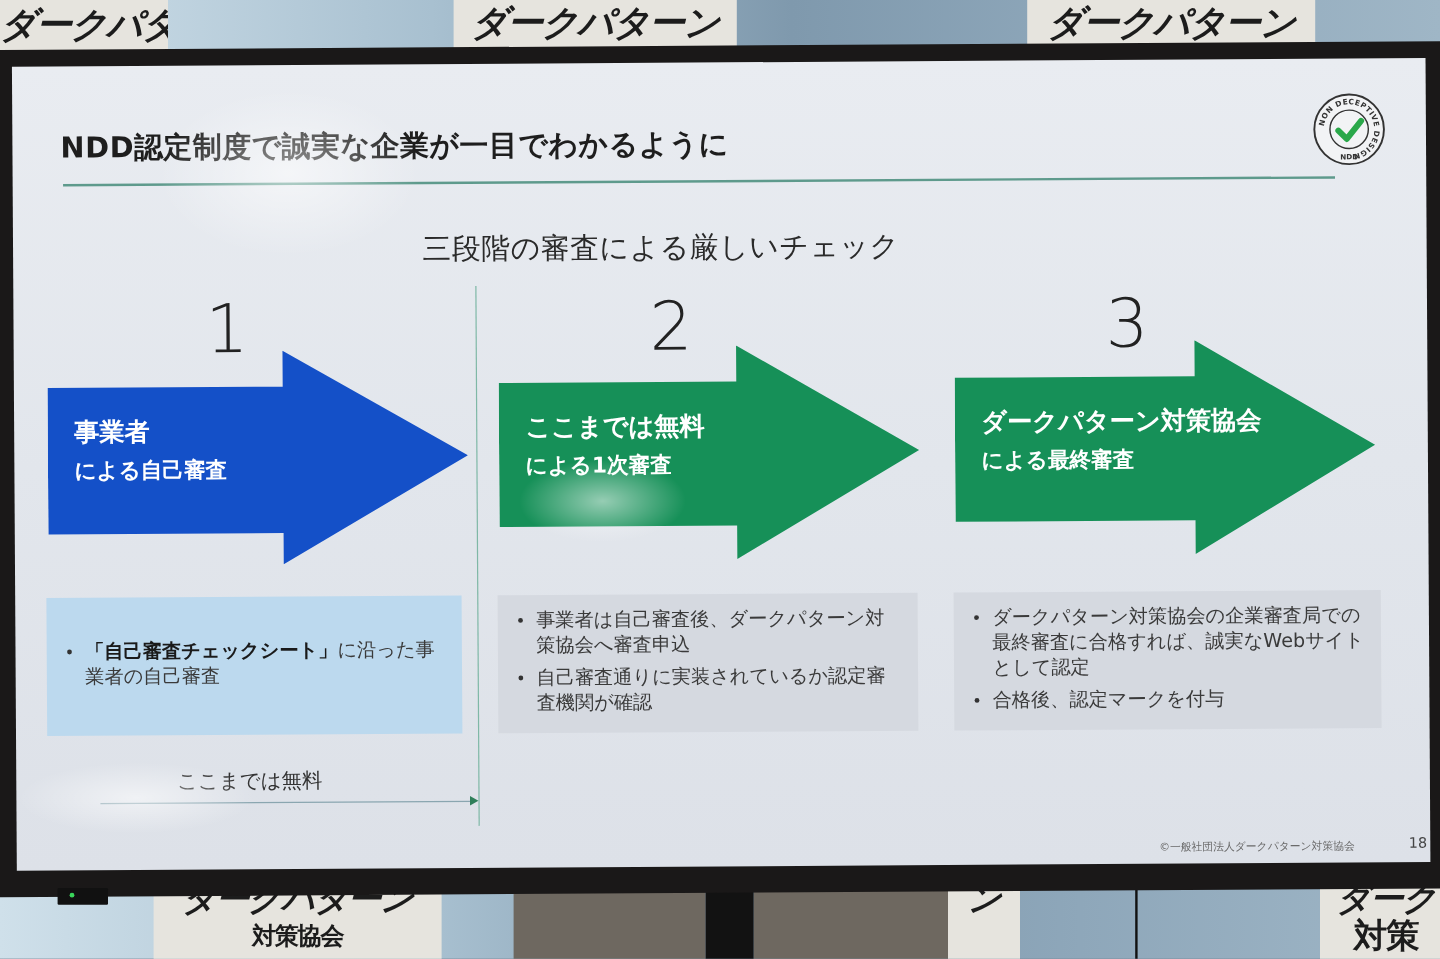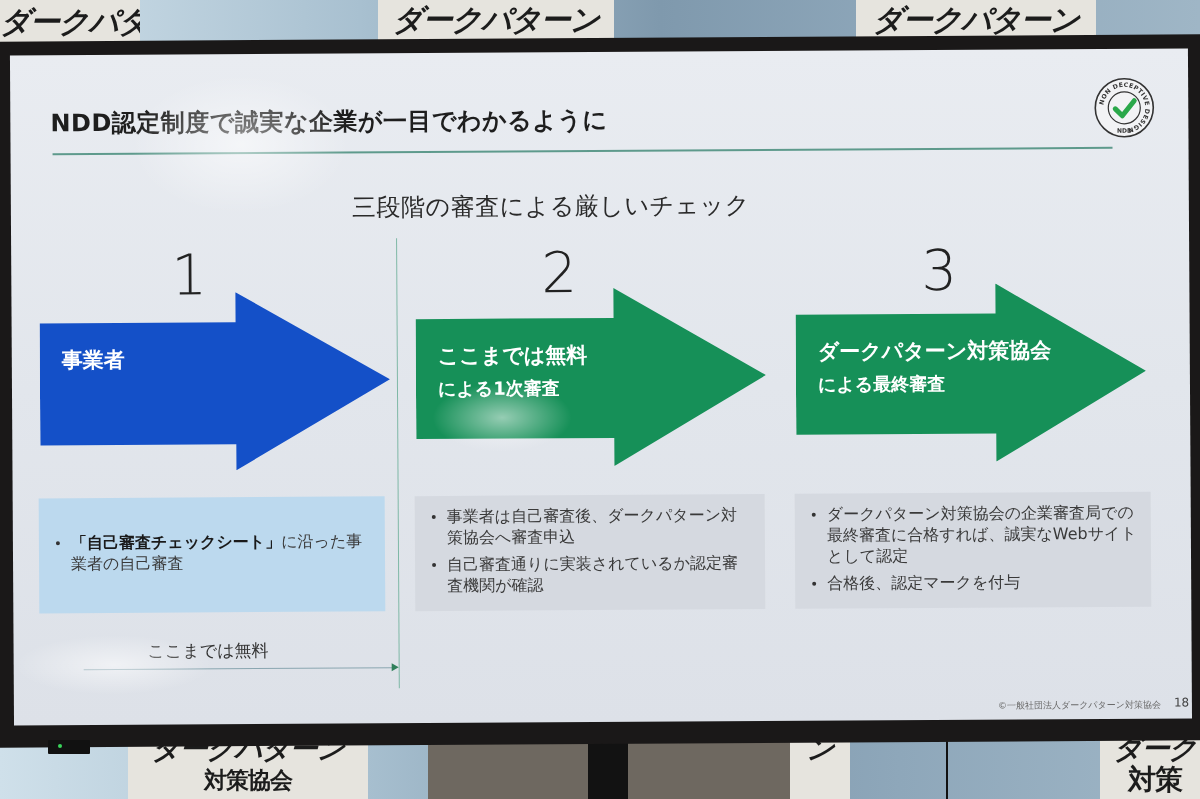--- a/index.html
+++ b/index.html
@@ -115,21 +115,21 @@
     }
     .free-line {
       position: absolute; left: 70px; top: 614px; width: 310px; height: 1px; background: #8aa6b0;
     }
     .free-arrowhead {
       position: absolute; left: 378px; top: 610px; width: 0; height: 0;
       border-top: 4px solid transparent; border-bottom: 4px solid transparent;
       border-left: 7px solid #2f7f5a;
     }
     .footer-copy {
-      position: absolute; left: 984px; top: 650px; font-size: 9px; color: #6a6a6a;
+      position: absolute; left: 952px; top: 650px; font-size: 9px; color: #6a6a6a;
     }
     .page-num {
       position: absolute; left: 1160px; top: 647px; font-size: 12px; color: #444;
     }
   </style>
 </head>
 <body>
 
 <div class="wall"></div>
 <div class="banner b-top-left">
@@ -139,21 +139,21 @@
     <div class="line" style="margin-top:18px">ダークパターン</div>
   </div>
 <div class="banner b-top-right">
     <div class="line" style="margin-top:14px">ダークパターン</div>
   </div>
 
 <div class="floor-block" style="left:428px;width:160px;"></div>
 <div class="floor-block" style="left:628px;width:162px;"></div>
 <div class="banner b-bot-left">
   <div class="line" style="font-size:28px;line-height:30px;margin-top:-6px">ダークパターン</div>
-  <div class="line" style="font-size:23px;line-height:32px;font-style:normal">対策協会</div>
+  <div class="line" style="font-size:20px;line-height:32px;font-style:normal">対策協会</div>
 </div>
 <div class="banner b-bot-mid">
   <div class="line" style="font-size:28px;line-height:30px;margin-top:-6px">ン</div>
 </div>
 <div class="banner b-bot-right">
   <div class="line" style="font-size:28px;line-height:30px;margin-top:-6px">ダーク</div>
   <div class="line" style="font-size:28px;line-height:32px;font-style:normal">対策</div>
 </div>
 <div class="stand"></div>
 <div class="cable"></div>
@@ -184,20 +184,21 @@
     <div class="step-num" style="left:160px">1</div>
     <div class="step-num" style="left:530px">2</div>
     <div class="step-num" style="left:910px">3</div>
 
     <div class="step-arrow" style="left:28px; top:238px;">
       <svg viewBox="0 0 350 178" preserveAspectRatio="none">
         <polygon points="0,30 196,30 196,0 350,88 196,178 196,152 0,152" fill="#1450c8"></polygon>
       </svg>
       <div class="arrow-text">
         <span class="who">事業者</span>
+        <span class="what">による自己審査</span>
       </div>
     </div>
 
     <div class="step-arrow" style="left:404px; top:236px;">
       <svg viewBox="0 0 350 178" preserveAspectRatio="none">
         <polygon points="0,30 198,30 198,0 350,88 198,178 198,150 0,150" fill="#169058"></polygon>
       </svg>
       <div class="arrow-text">
         <span class="who">ここまでは無料</span>
         <span class="what">による1次審査</span>

